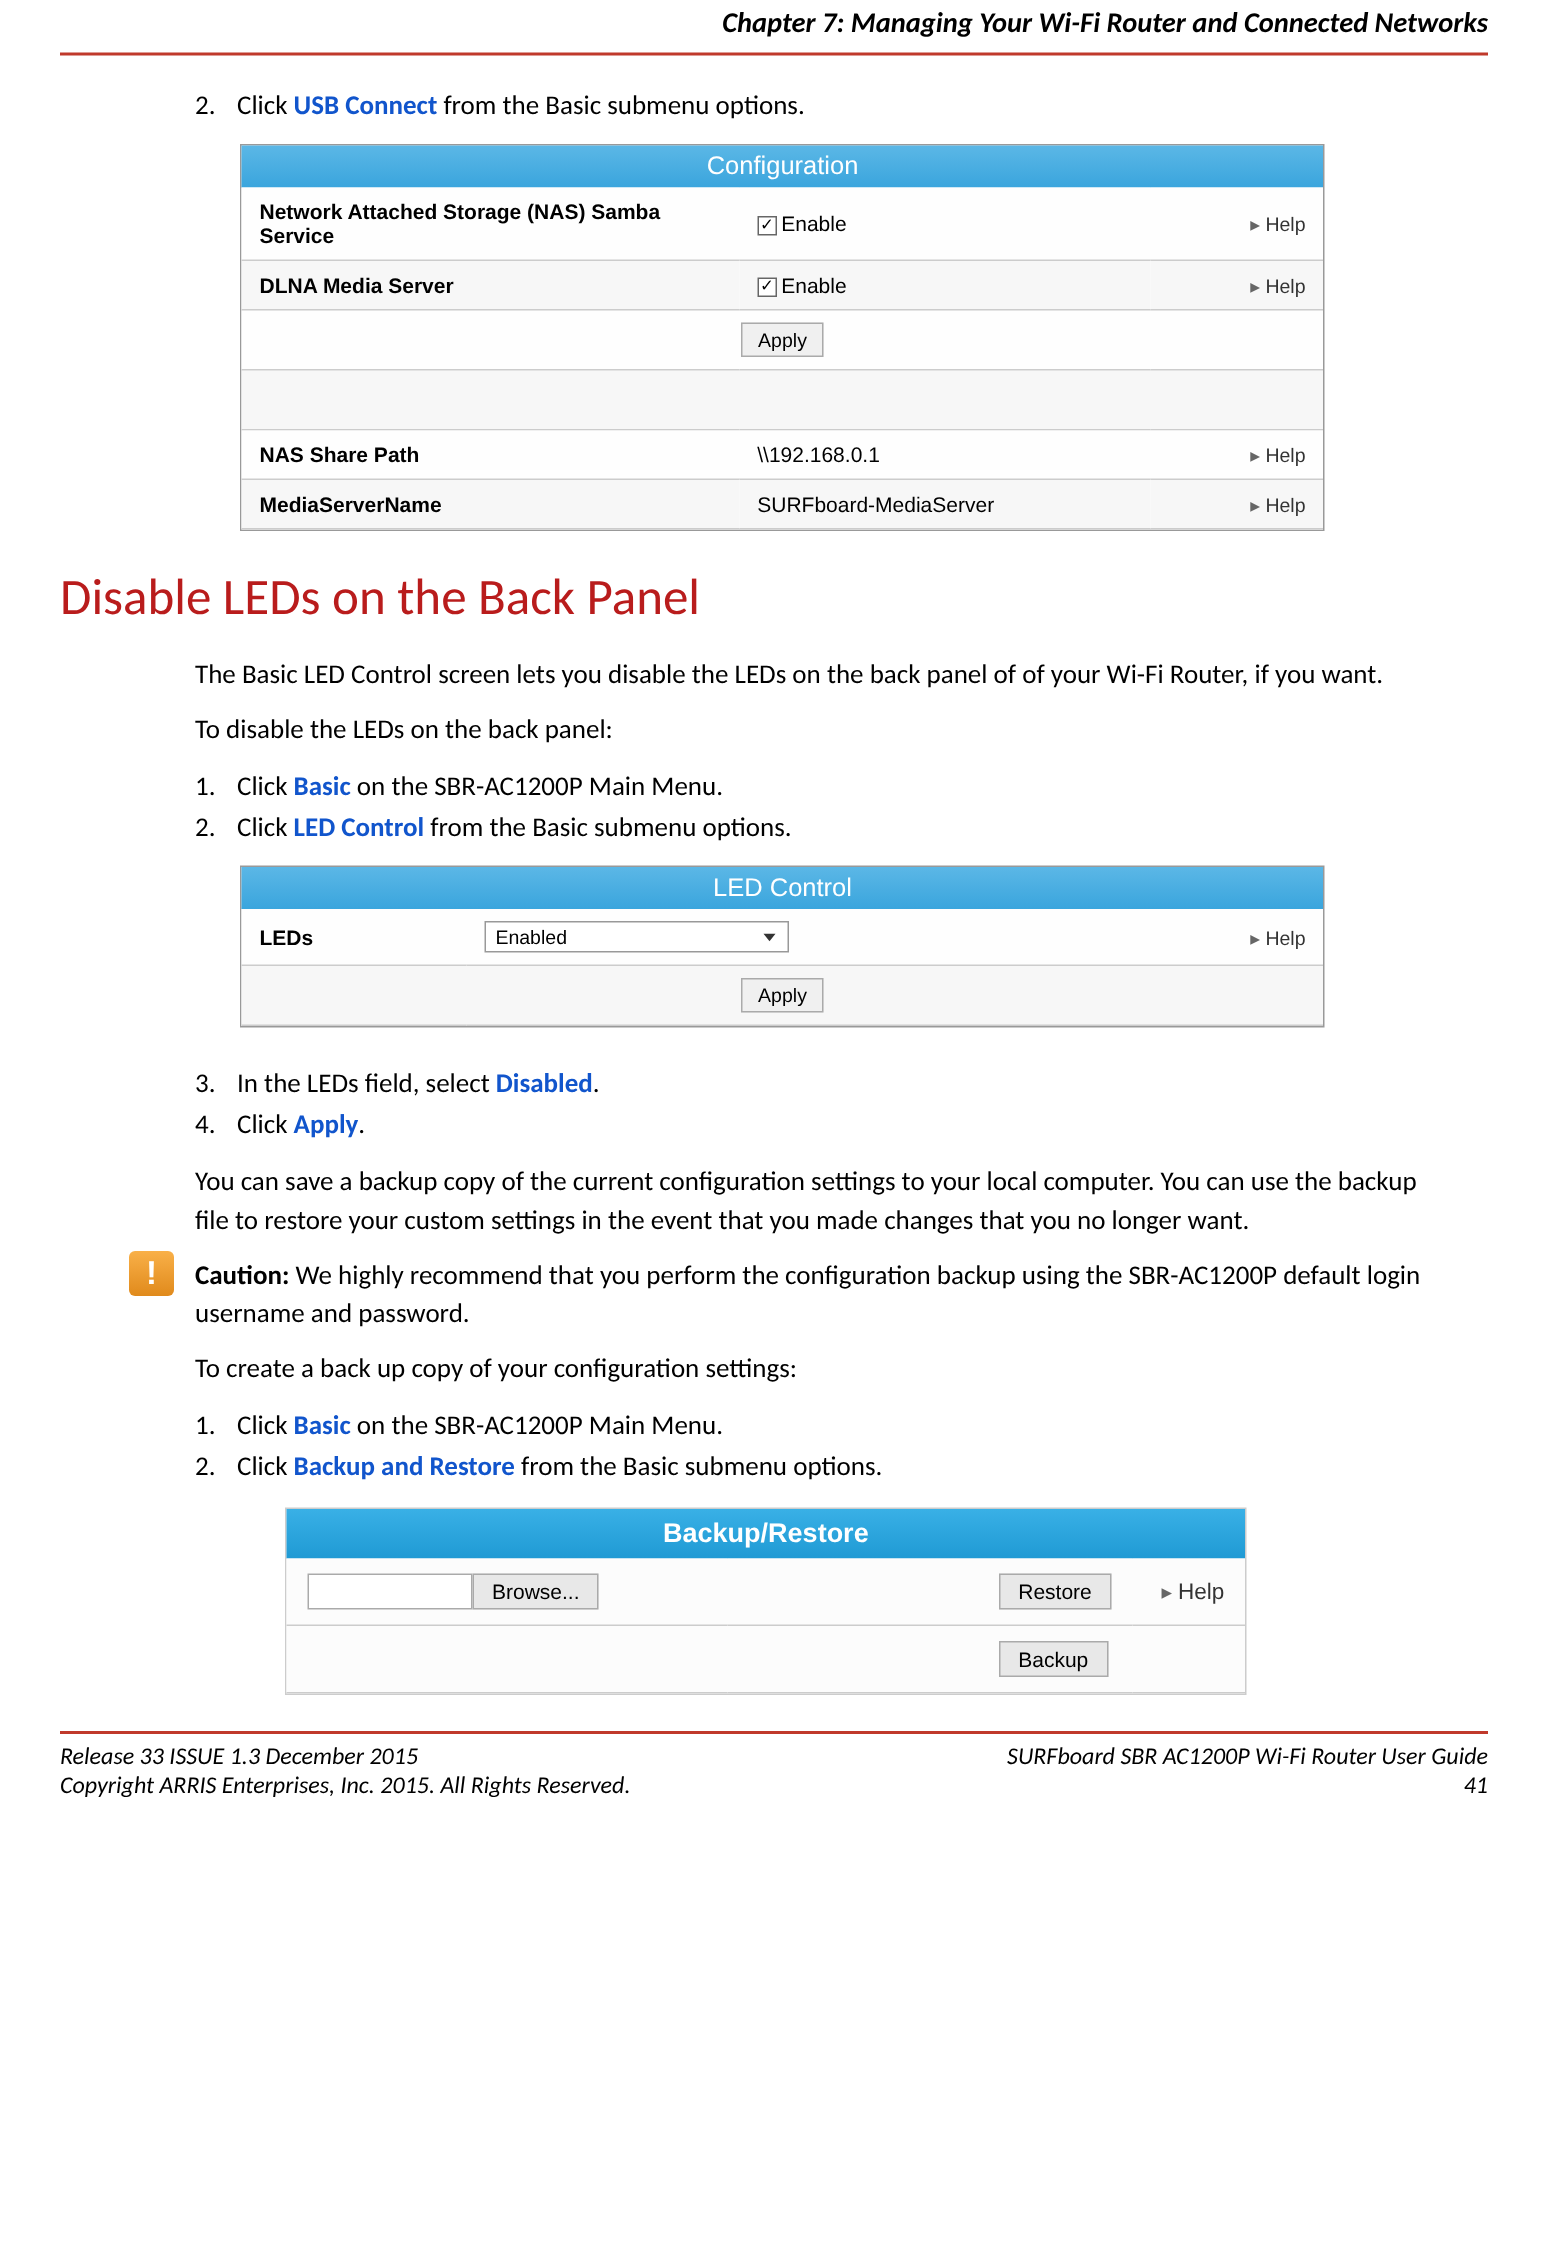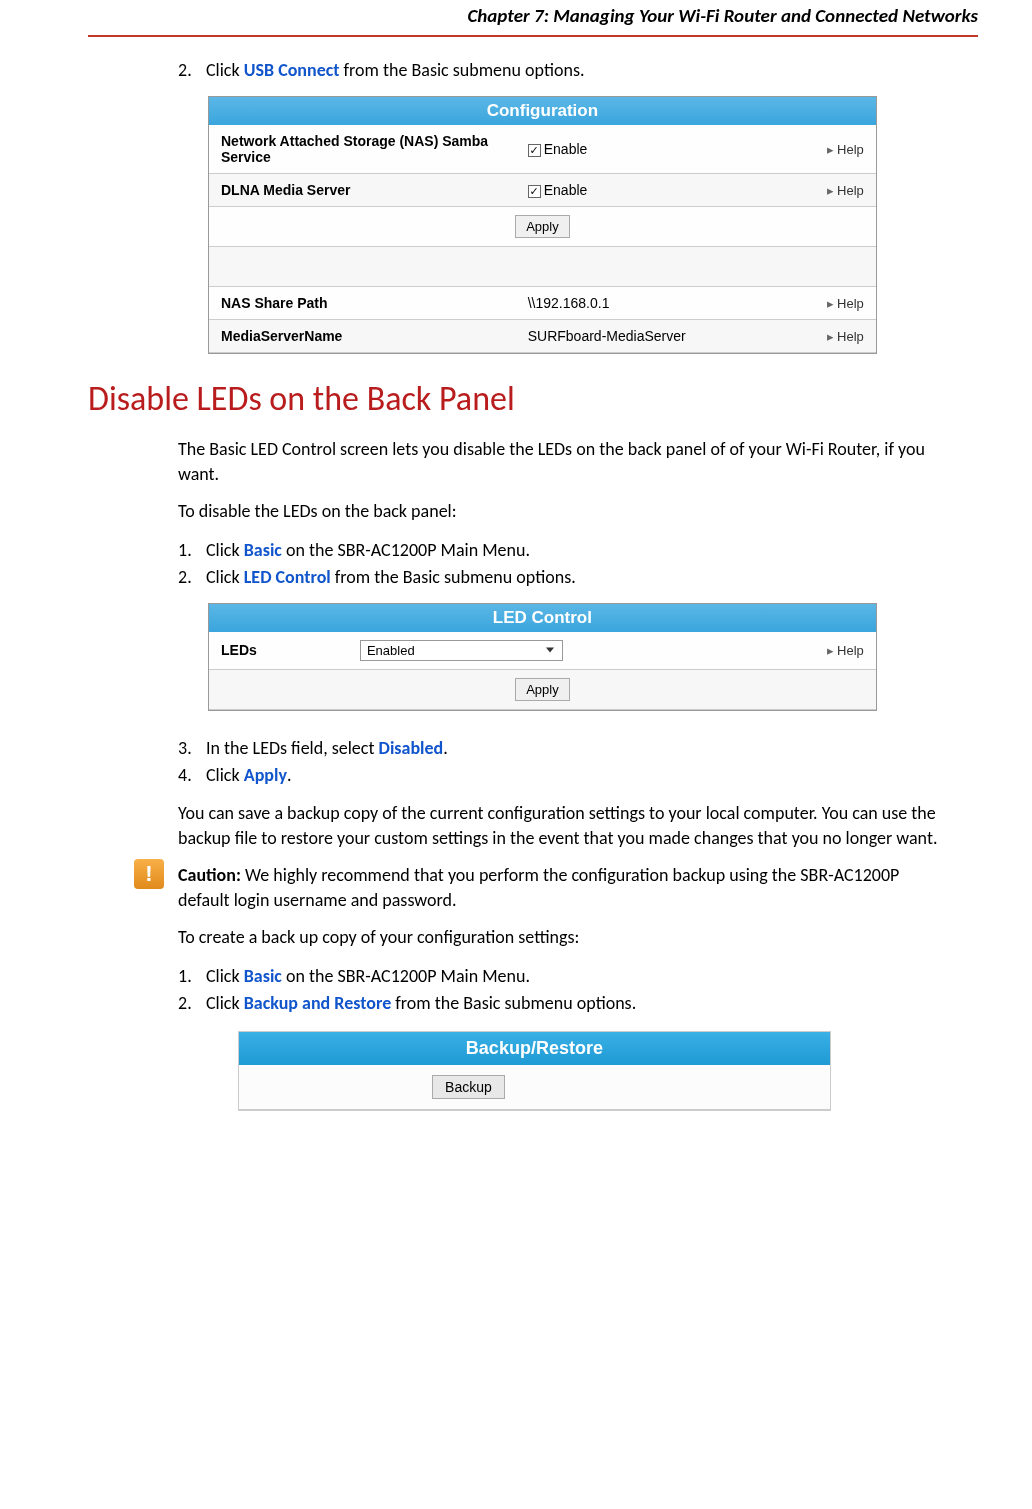--- a/index.html
+++ b/index.html
@@ -2,21 +2,21 @@
 <html><head>
   <meta charset="utf-8">
   <style>
     * { margin: 0; padding: 0; box-sizing: border-box; }
     body {
       font-family: Calibri, "Segoe UI", Arial, sans-serif;
       width: 1032px;
       background: #fff;
       color: #000;
     }
-    .page { padding: 0 54px 0 40px; position: relative; margin-left: 48px; }
+    .page { padding: 0 40px 0 40px; position: relative; }
     .header {
       text-align: right;
       font-style: italic;
       font-weight: bold;
       font-size: 19px;
       padding: 4px 0 8px 0;
       border-bottom: 2px solid #c0392b;
       margin-bottom: 20px;
     }
     .content { padding-left: 90px; padding-right: 40px; }
@@ -41,21 +41,21 @@
     .link { color: #1155cc; font-weight: bold; }
     .screenshot {
       border: 1px solid #999;
       margin: 10px 0 24px 30px;
       width: 88%;
       background: #fff;
     }
     .sshot-header {
       background: linear-gradient(#5bb7e6, #3aa5dd);
       color: #fff;
-      font-weight: bold;
+      font-weight: normal;
       text-align: center;
       font-family: Arial, sans-serif;
       font-size: 17px;
       padding: 4px 0;
     }
     .sshot-table { width: 100%; border-collapse: collapse; }
     .sshot-table td {
       border-bottom: 1px solid #ccc;
       padding: 8px 12px;
       font-family: Arial, sans-serif;
@@ -300,26 +300,42 @@
       </li>
       <li>
         <span>Click </span><span class="link">Backup and Restore</span><span> from the Basic submenu options.</span>
       </li>
     </ol>
 
     <div class="backup-screenshot">
       <div class="backup-header">Backup/Restore</div>
       <table class="backup-table">
         <tbody>
+            <tr>
+          <td style="width:48%"><span class="input-fake"></span><span class="browse-fake">Browse...</span></td>
+          <td style="width:28%"></td>
+          <td style="width:12%"><span class="browse-fake">Restore</span></td>
+          <td style="width:12%; text-align:right;"><span class="help-link2">Help</span></td>
+        </tr>
         <tr>
           <td></td>
               <td></td>
           <td><span class="browse-fake">Backup</span></td>
           <td></td>
         </tr>
       </tbody>
         </table>
     </div>
 
   </div>
 
+  <div class="footer">
+    <div class="left">
+      <div>Release 33 ISSUE 1.3    December 2015</div>
+      <div>Copyright ARRIS Enterprises, Inc. 2015. All Rights Reserved.</div>
+    </div>
+    <div class="right">
+      <div>SURFboard SBR AC1200P Wi-Fi Router User Guide</div>
+      <div>41</div>
+    </div>
+  </div>
 
 </div>
 
 </body></html>

